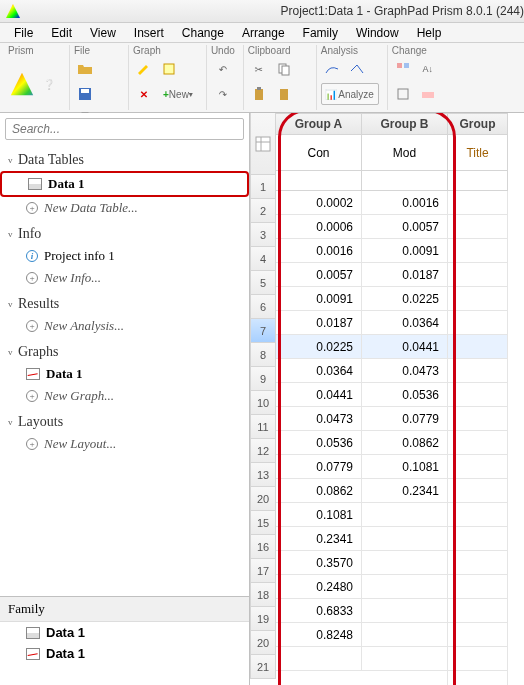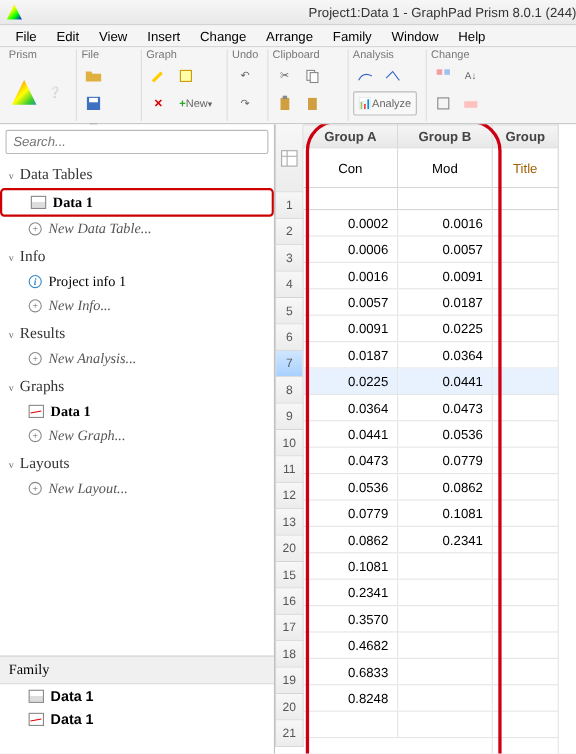--- a/index.html
+++ b/index.html
@@ -333,21 +333,21 @@
             <div class="cell sel">0.0225</div>
             <div class="cell">0.0364</div>
             <div class="cell">0.0441</div>
             <div class="cell">0.0473</div>
             <div class="cell">0.0536</div>
             <div class="cell">0.0779</div>
             <div class="cell">0.0862</div>
             <div class="cell">0.1081</div>
             <div class="cell">0.2341</div>
             <div class="cell">0.3570</div>
-            <div class="cell">0.4682</div>
+            <div class="cell">0.2480</div>
             <div class="cell">0.6833</div>
             <div class="cell">0.8248</div>
             <div class="cell"></div>
           </div>
         <div class="col" id="colB">
           <div class="ch">Group B</div>
           <div class="subh">Mod</div>
           <div class="thinrow"></div>
         <div class="cell">0.0016</div>
             <div class="cell">0.0057</div>

